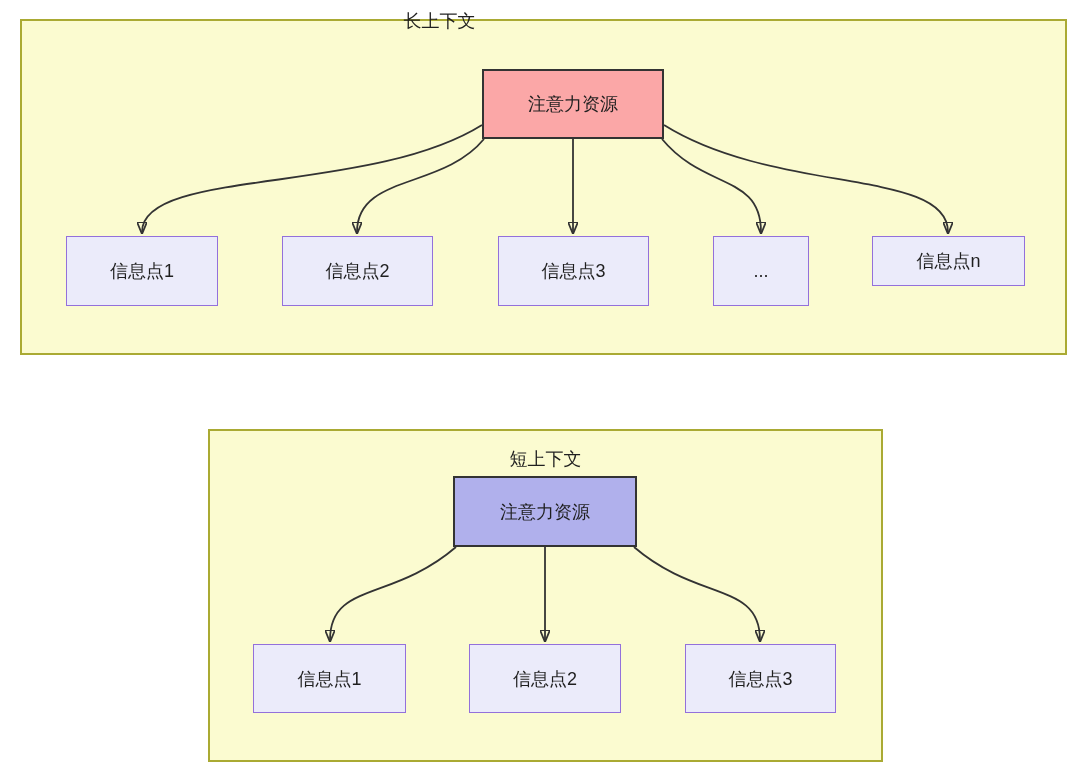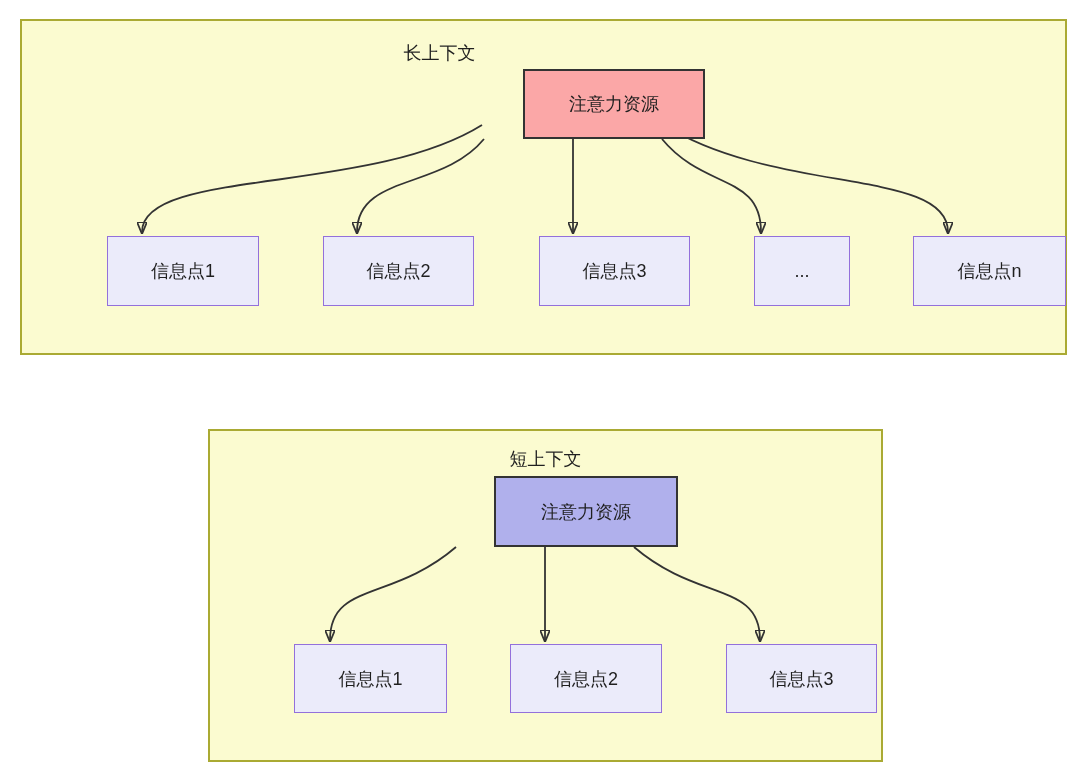--- a/index.html
+++ b/index.html
@@ -17,21 +17,21 @@
   }
   .panel-title{
     position:absolute;z-index:2;text-align:center;
     font-size:18px;line-height:18px;color:var(--text,#1f1f1f);
   }
   .arrows{position:absolute;left:0;top:0;z-index:1;pointer-events:none;}
   .arrows path{fill:none;stroke:var(--arrow,#333333);stroke-width:1.8px;}
   .node{
     position:absolute;box-sizing:border-box;z-index:2;
     display:flex;align-items:center;justify-content:center;
-    font-size:18px;white-space:nowrap;margin-left:41px;
+    font-size:18px;white-space:nowrap;
   }
   .attention{border:2.5px solid var(--attention-border,#333333);}
   .attention.long{background:var(--attention-long-bg,#fba7a7);}
   .attention.short{background:var(--attention-short-bg,#b0b0ec);}
   .info{
     background:var(--info-bg,#ebebfa);
     border:1.5px solid var(--info-border,#9370db);
   }
 </style>
 </head>
@@ -53,29 +53,29 @@
     <path d="M484,139 C442,190 357,174 357,232" marker-end="url(#ah)"></path>
     <path d="M573,139 L573,232" marker-end="url(#ah)"></path>
     <path d="M662,139 C704,190 761,174 761,232" marker-end="url(#ah)"></path>
     <path d="M664,125 C776,195 948,168 948,232" marker-end="url(#ah)"></path>
 
     <path d="M456,547 C392,602 330,582 330,640" marker-end="url(#ah)"></path>
     <path d="M545,547 L545,640" marker-end="url(#ah)"></path>
     <path d="M634,547 C698,602 760,582 760,640" marker-end="url(#ah)"></path>
   </svg>
 
-  <div class="panel-title" style="left:20px;top:44px;width:839px">长上下文</div>
+  <div class="panel-title" style="left:20px;top:12px;width:839px">长上下文</div>
 
   <div class="node attention long" style="left:482px;top:69px;width:182px;height:70px">注意力资源</div>
 
   <div class="node info" style="left:66px;top:236px;width:152px;height:70px">信息点1</div>
   <div class="node info" style="left:282px;top:236px;width:151px;height:70px">信息点2</div>
   <div class="node info" style="left:498px;top:236px;width:151px;height:70px">信息点3</div>
   <div class="node info" style="left:713px;top:236px;width:96px;height:70px">...</div>
-  <div class="node info" style="left:872px;top:236px;width:153px;height:70px">信息点n</div>
+  <div class="node info" style="left:872px;top:236px;width:153px;height:50px">信息点n</div>
 
   <div class="panel-title" style="left:208px;top:450px;width:675px">短上下文</div>
 
   <div class="node attention short" style="left:453px;top:476px;width:184px;height:71px">注意力资源</div>
 
   <div class="node info" style="left:253px;top:644px;width:153px;height:69px">信息点1</div>
   <div class="node info" style="left:469px;top:644px;width:152px;height:69px">信息点2</div>
   <div class="node info" style="left:685px;top:644px;width:151px;height:69px">信息点3</div>
 
 </div>

